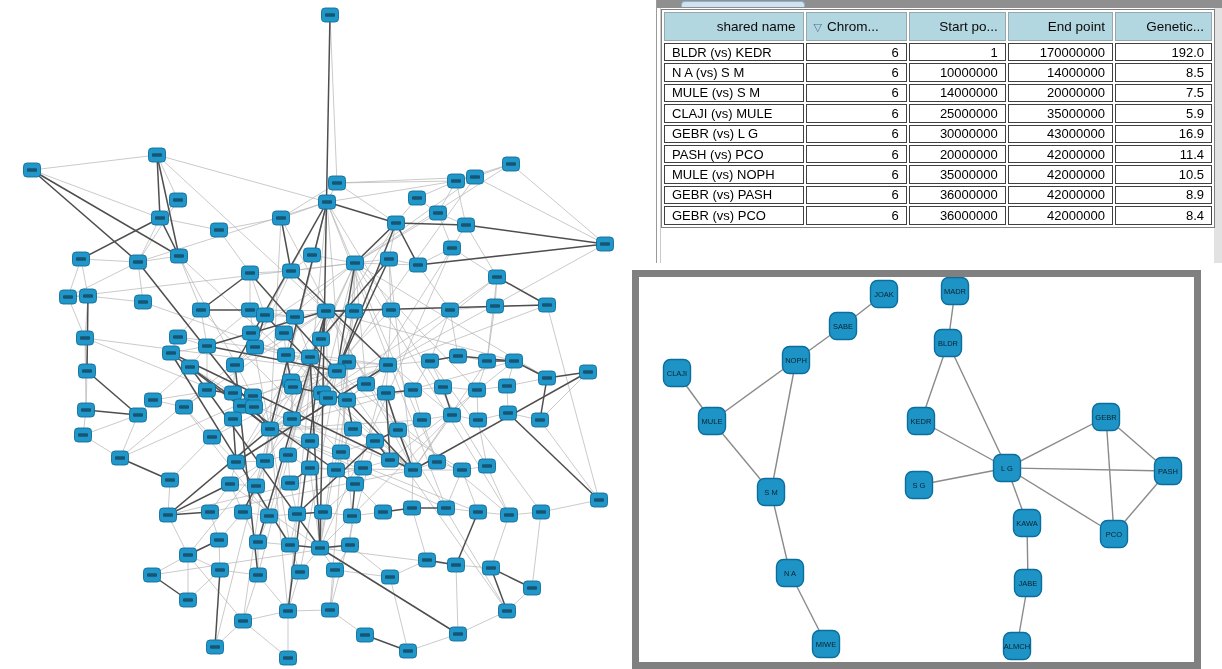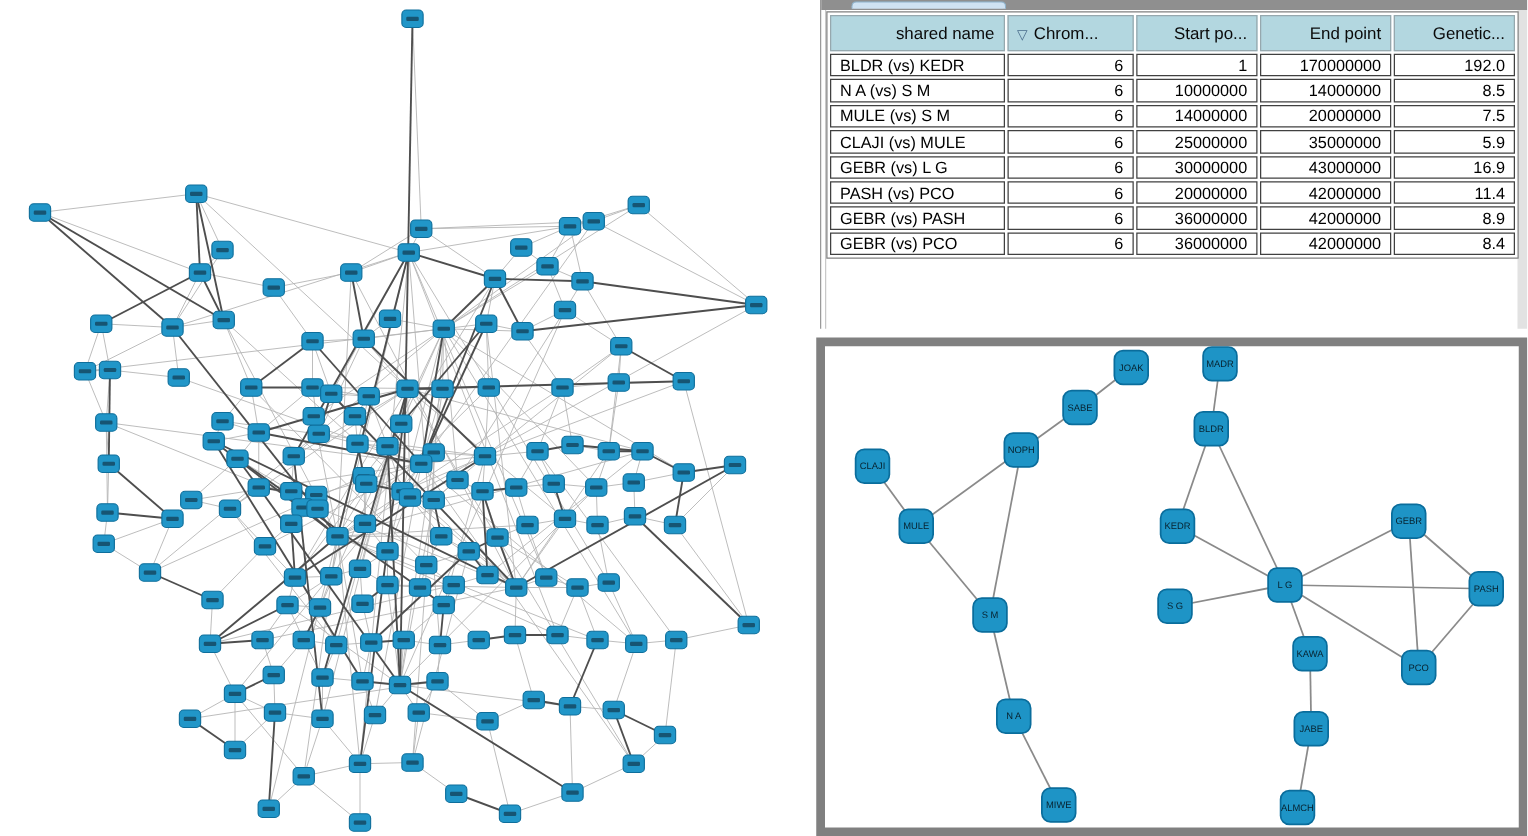--- a/index.html
+++ b/index.html
@@ -19,21 +19,21 @@
   table#tbl{border-collapse:separate;border-spacing:2px;table-layout:fixed;width:552px;}
   #tbl th{background:#b3d7e0;border:1px solid #96a8ae;height:27px;font-size:13.5px;font-weight:normal;
       color:#0a0a0a;padding:0 7px;overflow:hidden;white-space:nowrap;}
   #tbl td{background:#ffffff;border:1px solid #404040;height:16.4px;font-size:13px;color:#000;
       padding:0 7px;overflow:hidden;white-space:nowrap;}
   #tbl .al-r{text-align:right;}
   #tbl .al-l{text-align:left;margin-left:48px;}
   #tbl th .funnel{color:#4a6d8c;font-size:11px;margin-right:5px;}
 
   
-  #net-panel{position:absolute;left:653px;top:270px;width:569px;height:399px;
+  #net-panel{position:absolute;left:632px;top:270px;width:569px;height:399px;
       box-sizing:border-box;border:7px solid #808080;background:#ffffff;}
 
   
   #large-net{position:absolute;left:0;top:0;}
 </style>
 </head>
 <body>
 
 <div id="app">
 
@@ -1166,20 +1166,27 @@
               <td class="al-r">16.9</td>
             </tr>
             <tr>
               <td class="al-l">PASH (vs) PCO</td>
               <td class="al-r">6</td>
               <td class="al-r">20000000</td>
               <td class="al-r">42000000</td>
               <td class="al-r">11.4</td>
             </tr>
             <tr>
+              <td class="al-l">MULE (vs) NOPH</td>
+              <td class="al-r">6</td>
+              <td class="al-r">35000000</td>
+              <td class="al-r">42000000</td>
+              <td class="al-r">10.5</td>
+            </tr>
+            <tr>
               <td class="al-l">GEBR (vs) PASH</td>
               <td class="al-r">6</td>
               <td class="al-r">36000000</td>
               <td class="al-r">42000000</td>
               <td class="al-r">8.9</td>
             </tr>
             <tr>
               <td class="al-l">GEBR (vs) PCO</td>
               <td class="al-r">6</td>
               <td class="al-r">36000000</td>

